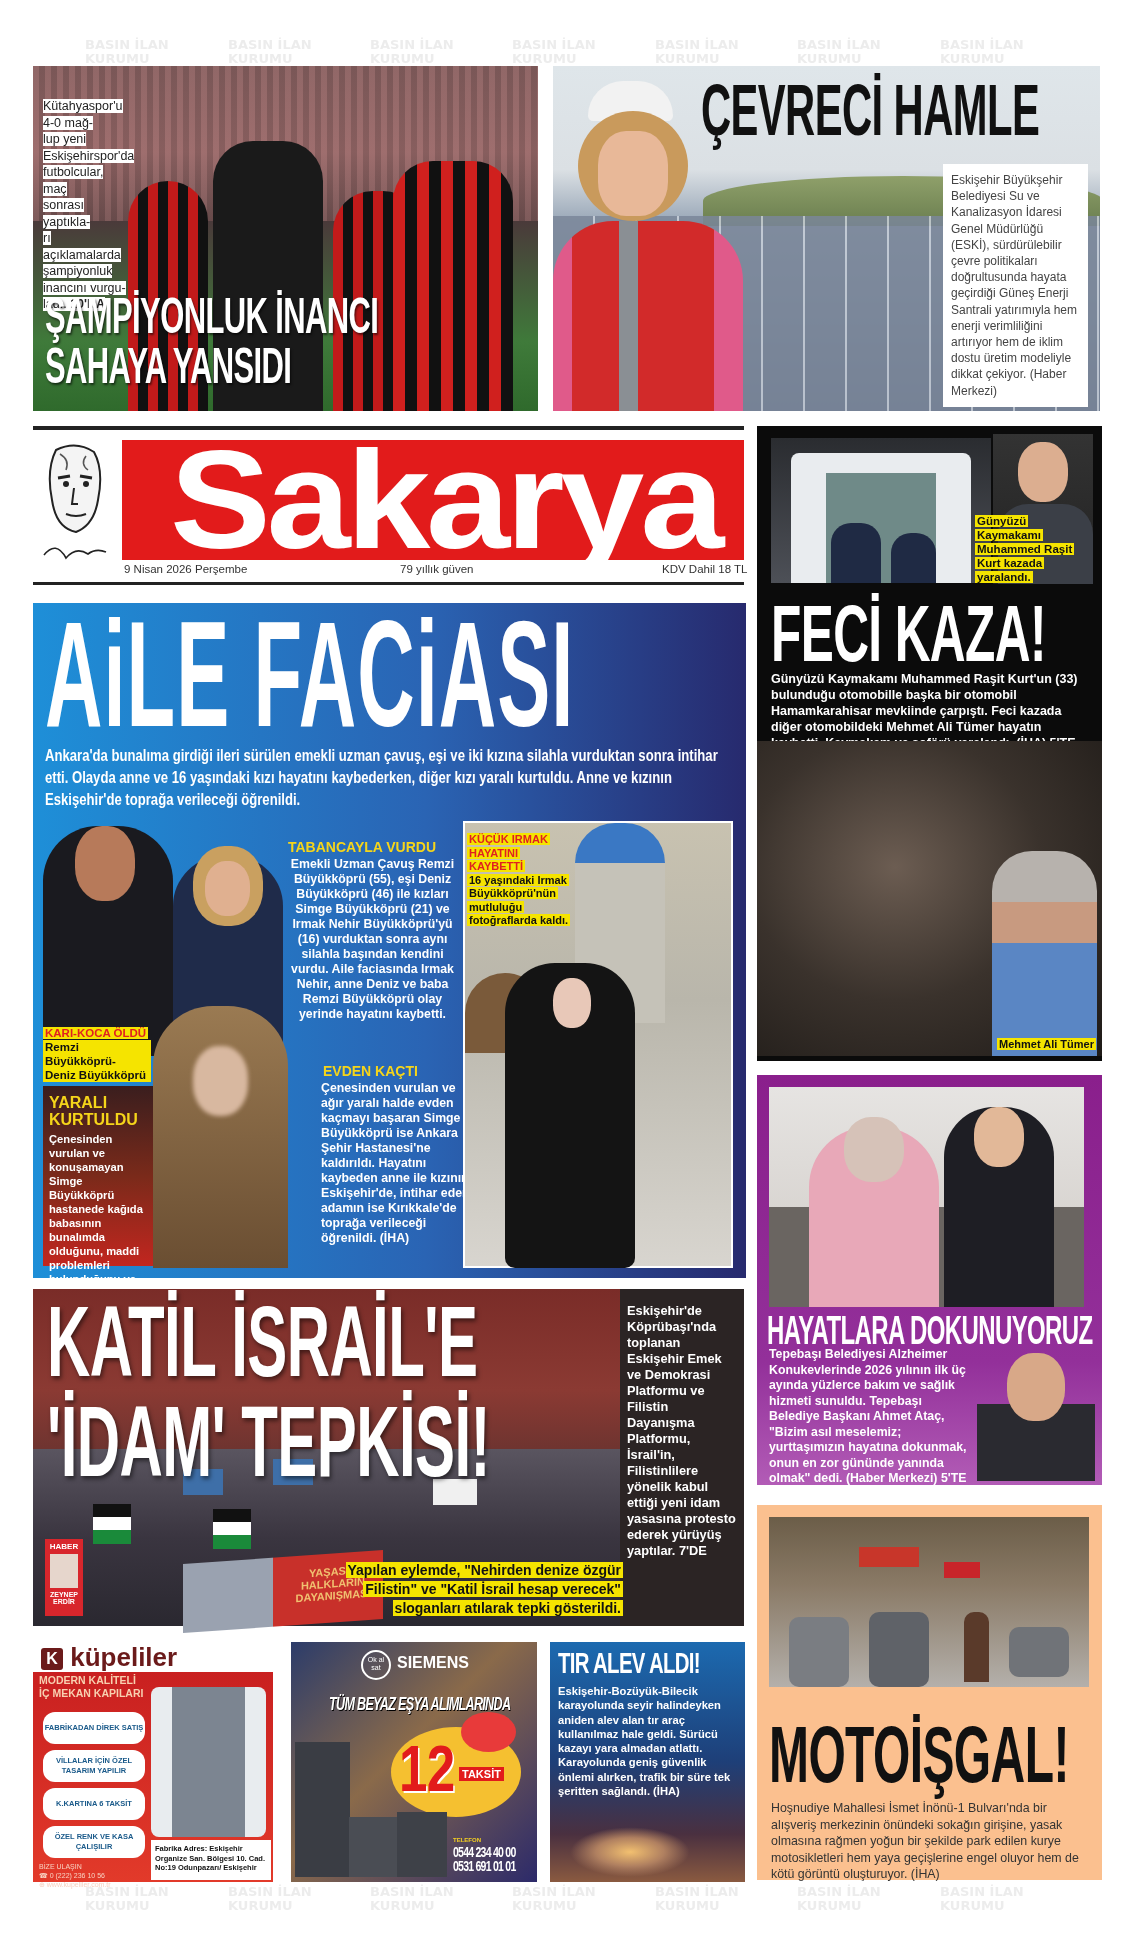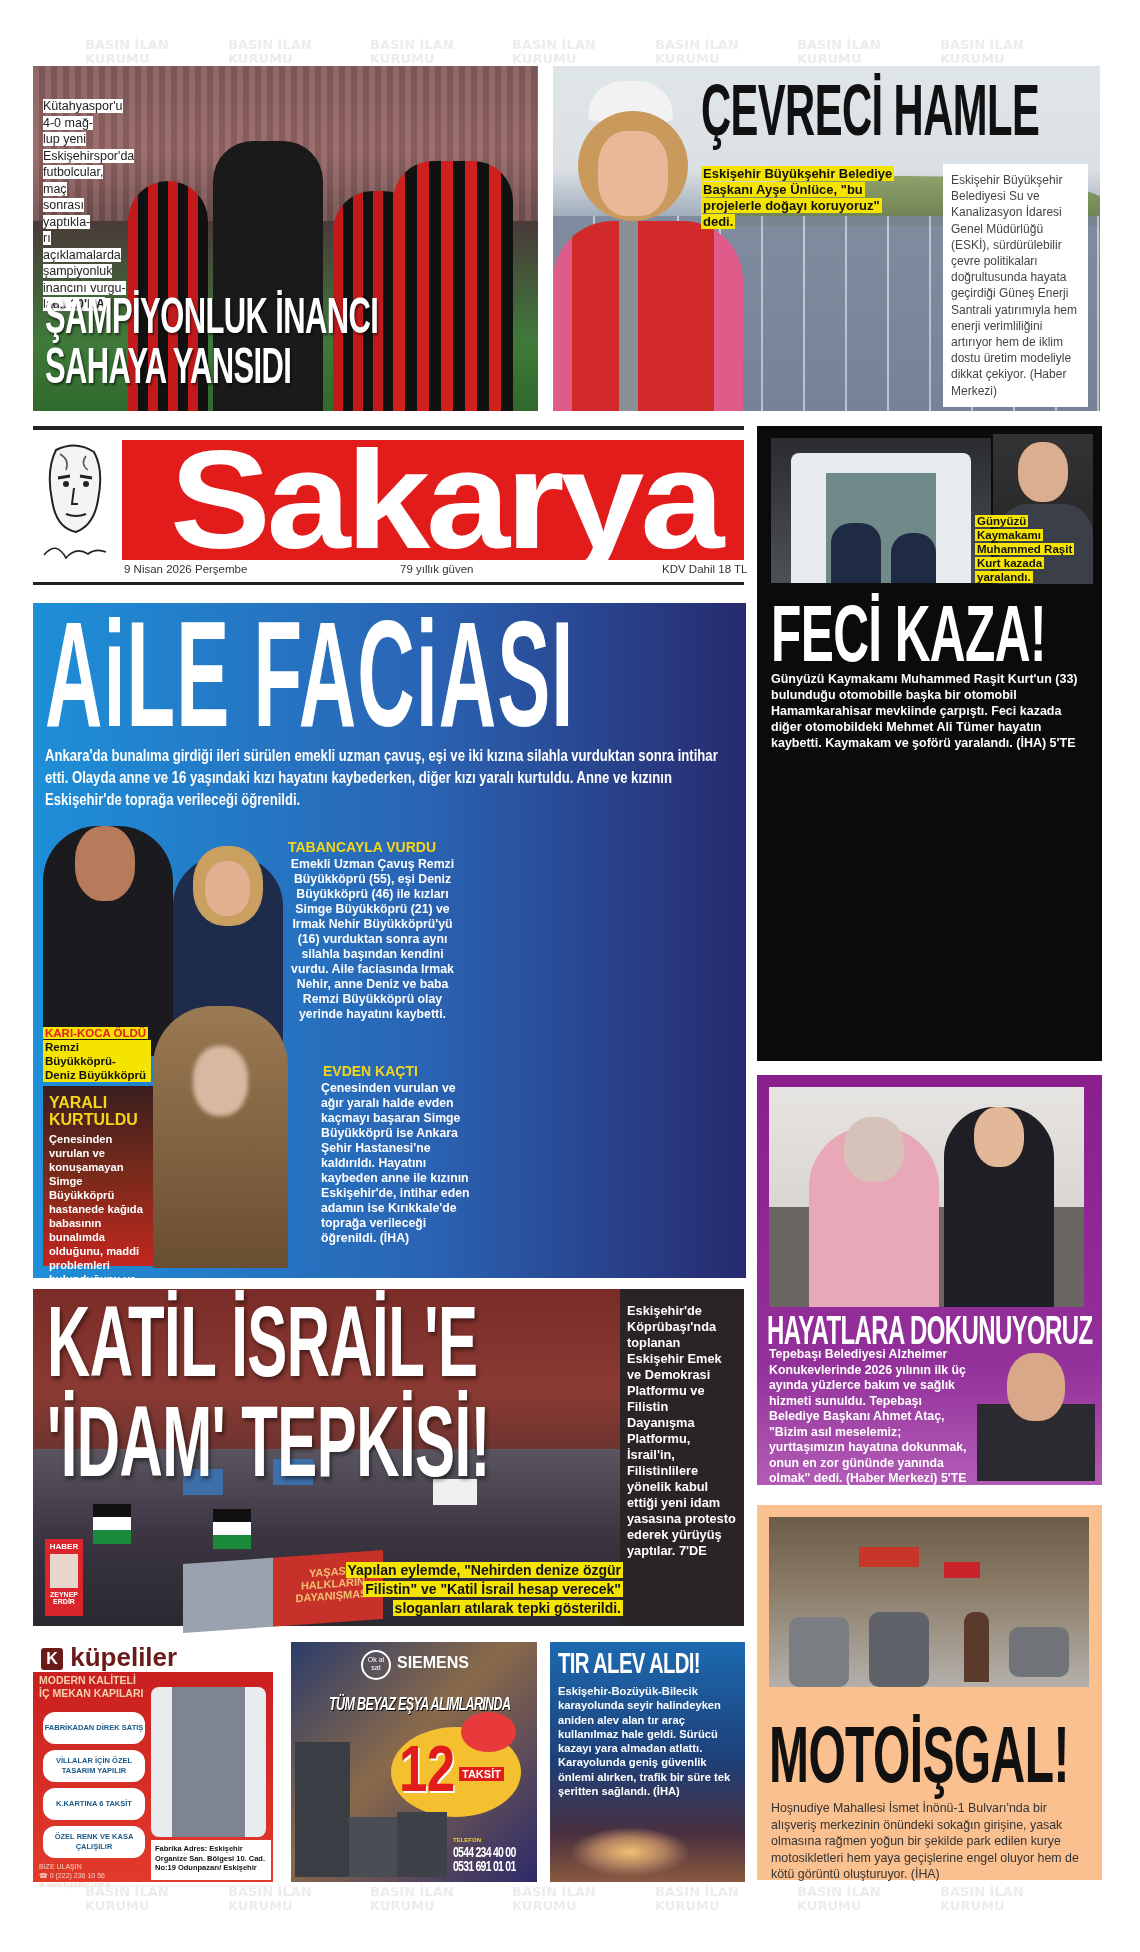--- a/index.html
+++ b/index.html
@@ -182,21 +182,20 @@
 <div id="env" class="photo">
   <div class="hill"></div>
   <div class="panels"></div>
   <div id="env-woman" class="abs">
     <div style="position:absolute;left:35px;top:0;width:85px;height:40px;background:#f2f2f2;border-radius:40px 40px 6px 6px;"></div>
     <div style="position:absolute;left:25px;top:30px;width:110px;height:110px;background:#c99a5c;border-radius:50%;"></div>
     <div style="position:absolute;left:45px;top:50px;width:70px;height:85px;background:#e8b898;border-radius:40%;"></div>
     <div style="position:absolute;left:0;top:140px;width:190px;height:190px;background:linear-gradient(90deg,#e05a8a 0 10%,#d22a2a 10% 35%,#8a8f94 35% 45%,#d22a2a 45% 85%,#e05a8a 85%);border-radius:60px 60px 0 0;"></div>
   </div>
   <div id="env-title" class="abs cond">ÇEVRECİ HAMLE</div>
-  <div id="env-lead" class="abs"><span class="hl">Eskişehir Büyükşehir Belediye Başkanı Ayşe Ünlüce, "bu projelerle doğayı koruyoruz" dedi.</span></div>
   <div id="env-body" class="abs">Eskişehir Büyükşehir Belediyesi Su ve Kanalizasyon İdaresi Genel Müdürlüğü (ESKİ), sürdürülebilir çevre politikaları doğrultusunda hayata geçirdiği Güneş Enerji Santrali yatırımıyla hem enerji verimliliğini artırıyor hem de iklim dostu üretim modeliyle dikkat çekiyor. (Haber Merkezi)</div>
 </div>
 
 <div id="mast-top" class="abs"></div>
 <div id="ataturk" class="abs">
   <svg width="78" height="130" viewBox="0 0 78 130">
     <path d="M20 10 Q40 0 58 12 Q68 30 62 60 Q58 85 40 92 Q20 88 16 60 Q10 30 20 10Z" fill="#f4f4f4" stroke="#222" stroke-width="2"></path>
     <path d="M22 38 L34 36 M44 36 L56 38" stroke="#222" stroke-width="3"></path>
     <circle cx="30" cy="44" r="3" fill="#222"></circle>
       <circle cx="50" cy="44" r="3" fill="#222"></circle>
@@ -221,20 +220,24 @@
     <div style="position:absolute;left:60px;top:85px;width:50px;height:60px;background:#1f2a44;border-radius:20px 20px 0 0;"></div>
     <div style="position:absolute;left:120px;top:95px;width:45px;height:50px;background:#1f2a44;border-radius:20px 20px 0 0;"></div>
   </div>
   <div class="abs" style="left:236px;top:8px;width:100px;height:150px;background:linear-gradient(180deg,#333 0%,#222 100%);">
     <div style="position:absolute;left:25px;top:8px;width:50px;height:60px;background:#dcae90;border-radius:45%;"></div>
     <div style="position:absolute;left:5px;top:70px;width:95px;height:80px;background:#3b3f47;border-radius:30px 30px 0 0;"></div>
   </div>
   <div id="kaza-caption-tr" class="abs"><span class="hl">Günyüzü Kaymakamı Muhammed Raşit Kurt kazada yaralandı.</span></div>
   <div id="kaza-title" class="abs cond">FECİ KAZA!</div>
   <div id="kaza-body" class="abs">Günyüzü Kaymakamı Muhammed Raşit Kurt'un (33) bulunduğu otomobille başka bir otomobil Hamamkarahisar mevkiinde çarpıştı. Feci kazada diğer otomobildeki Mehmet Ali Tümer hayatın kaybetti. Kaymakam ve şoförü yaralandı. (İHA) 5'TE</div>
+  <div id="kaza-photo" class="abs">
+    <div style="position:absolute;left:235px;top:110px;width:105px;height:205px;background:linear-gradient(180deg,#b7b2ad 0 25%,#c89a80 25% 45%,#5a86c4 45%);border-radius:40px 40px 0 0;"></div>
+    <div class="abs" style="right:6px;bottom:6px;font-size:11px;"><span class="hl">Mehmet Ali Tümer</span></div>
+  </div>
 </div>
 
 <div id="aile" class="abs">
   <div id="aile-title" class="abs cond">AiLE FACiASI</div>
   <div id="aile-lead" class="abs">Ankara'da bunalıma girdiği ileri sürülen emekli uzman çavuş, eşi ve iki kızına silahla vurduktan sonra intihar etti. Olayda anne ve 16 yaşındaki kızı hayatını kaybederken, diğer kızı yaralı kurtuldu. Anne ve kızının Eskişehir'de toprağa verileceği öğrenildi.</div>
   <div id="aile-photos" class="abs">
     <div class="abs" style="left:10px;top:5px;width:130px;height:230px;background:#1a1a1f;border-radius:55px 55px 0 0;">
       <div style="position:absolute;left:32px;top:0;width:60px;height:75px;background:#b77a5a;border-radius:45%;"></div>
     </div>
     <div class="abs" style="left:140px;top:35px;width:110px;height:200px;background:#1f2b4a;border-radius:50px 50px 0 0;">
@@ -249,20 +252,31 @@
       <span class="hl" style="display:inline-block;width:108px;">Remzi Büyükköprü- Deniz Büyükköprü</span>
     </div>
     <div id="yarali" class="abs">
       <div id="yarali-title">YARALI KURTULDU</div>
       <div id="yarali-body">Çenesinden vurulan ve konuşamayan Simge Büyükköprü hastanede kağıda babasının bunalımda olduğunu, maddi problemleri bulunduğunu ve kendisini önce odaya kilitlediğini yazdı.</div>
     </div>
     <div id="tab-title" class="abs section-head-y">TABANCAYLA VURDU</div>
     <div id="tab-body" class="abs">Emekli Uzman Çavuş Remzi Büyükköprü (55), eşi Deniz Büyükköprü (46) ile kızları Simge Büyükköprü (21) ve Irmak Nehir Büyükköprü'yü (16) vurduktan sonra aynı silahla başından kendini vurdu. Aile faciasında Irmak Nehir, anne Deniz ve baba Remzi Büyükköprü olay yerinde hayatını kaybetti.</div>
     <div id="evden-title" class="abs section-head-y">EVDEN KAÇTI</div>
     <div id="evden-body" class="abs">Çenesinden vurulan ve ağır yaralı halde evden kaçmayı başaran Simge Büyükköprü ise Ankara Şehir Hastanesi'ne kaldırıldı. Hayatını kaybeden anne ile kızının Eskişehir'de, intihar eden adamın ise Kırıkkale'de toprağa verileceği öğrenildi. (İHA)</div>
+    <div id="kucuk" class="abs">
+      <div style="position:absolute;left:110px;top:0;width:90px;height:200px;background:linear-gradient(180deg,#3a78c4 0 20%,#c5c2b8 20%);border-radius:40px 40px 0 0;"></div>
+      <div style="position:absolute;left:0;top:150px;width:80px;height:80px;background:#7a5a3a;border-radius:40px 40px 0 0;"></div>
+      <div style="position:absolute;left:40px;top:140px;width:130px;height:305px;background:#141414;border-radius:50px 50px 10px 10px;">
+        <div style="position:absolute;left:48px;top:15px;width:38px;height:50px;background:#e8c8b8;border-radius:45%;"></div>
+      </div>
+      <div id="kucuk-cap" class="abs">
+        <span class="hl red">KÜÇÜK IRMAK HAYATINI KAYBETTİ</span><br>
+        <span class="hl">16 yaşındaki Irmak Büyükköprü'nün mutluluğu fotoğraflarda kaldı.</span>
+      </div>
+    </div>
   </div>
 </div>
 
 <div id="hayat" class="abs">
   <div id="hayat-photo" class="abs">
     <div style="position:absolute;left:0;top:120px;width:315px;height:100px;background:#6a6561;"></div>
     <div style="position:absolute;left:40px;top:40px;width:130px;height:180px;background:#e8a8b8;border-radius:60px 60px 0 0;">
       <div style="position:absolute;left:35px;top:-10px;width:60px;height:65px;background:#d6c2b8;border-radius:45%;"></div>
     </div>
     <div style="position:absolute;left:175px;top:20px;width:110px;height:200px;background:#1e1e24;border-radius:50px 50px 0 0;">

